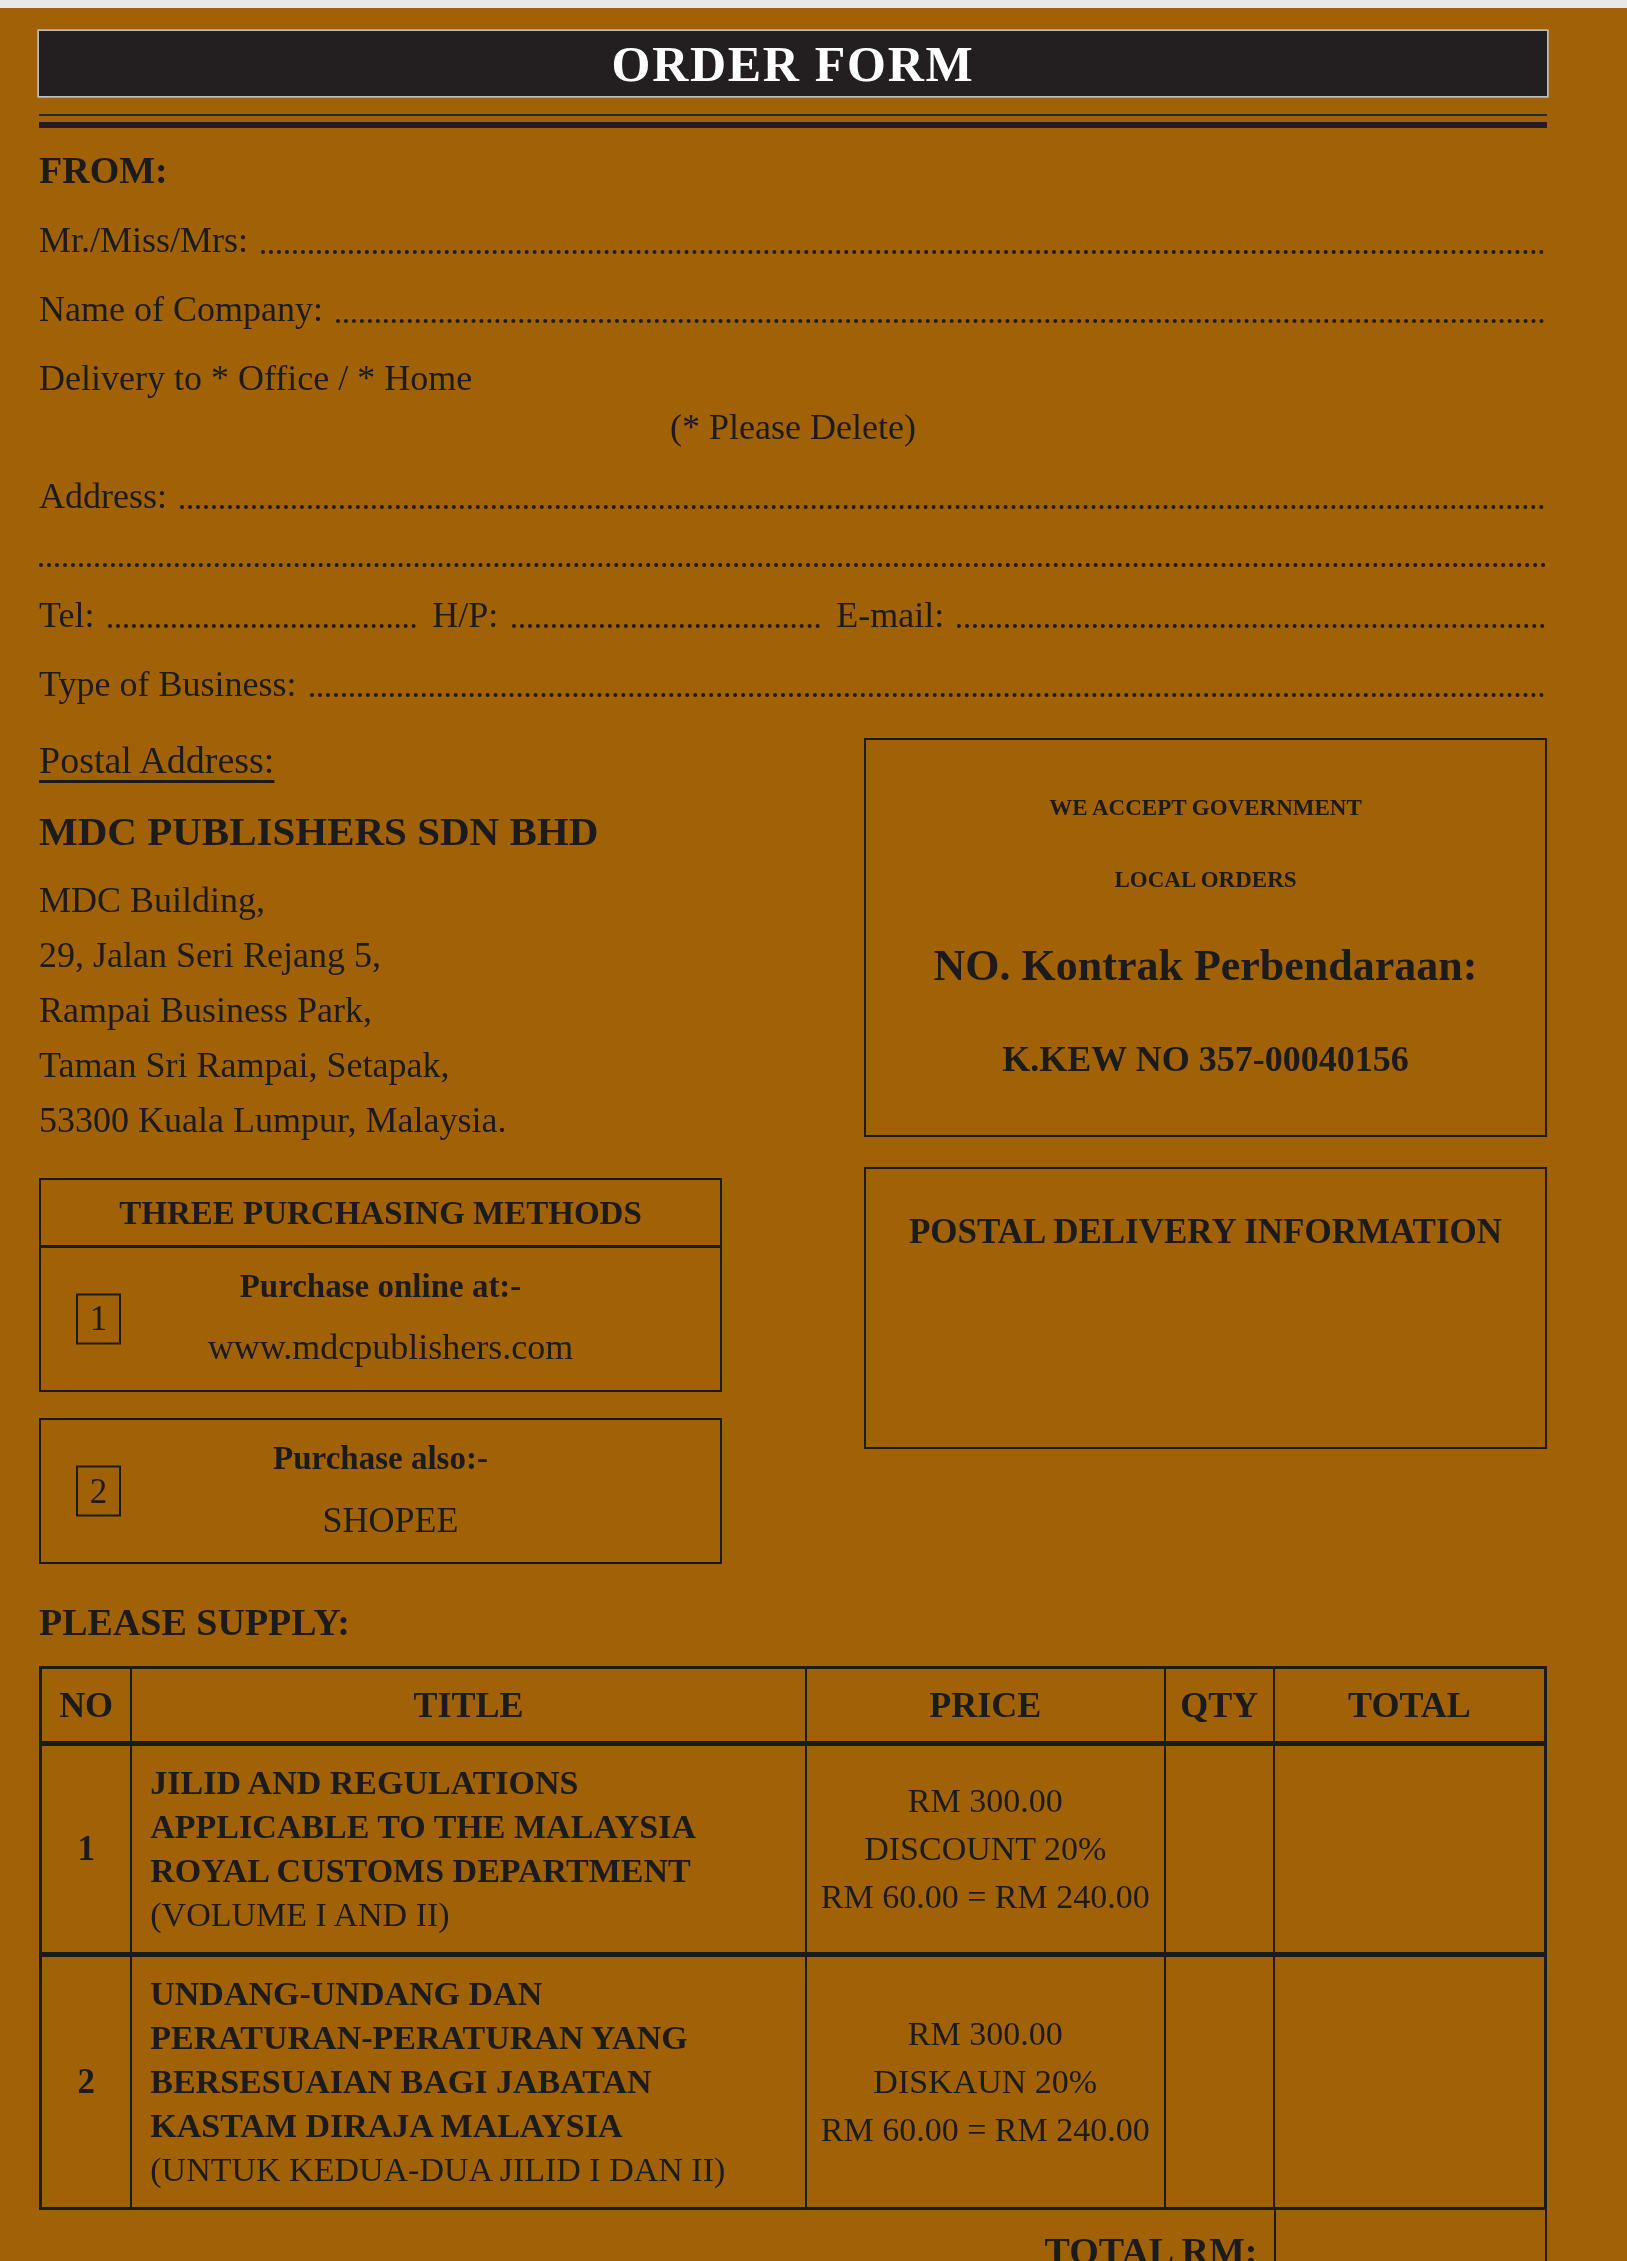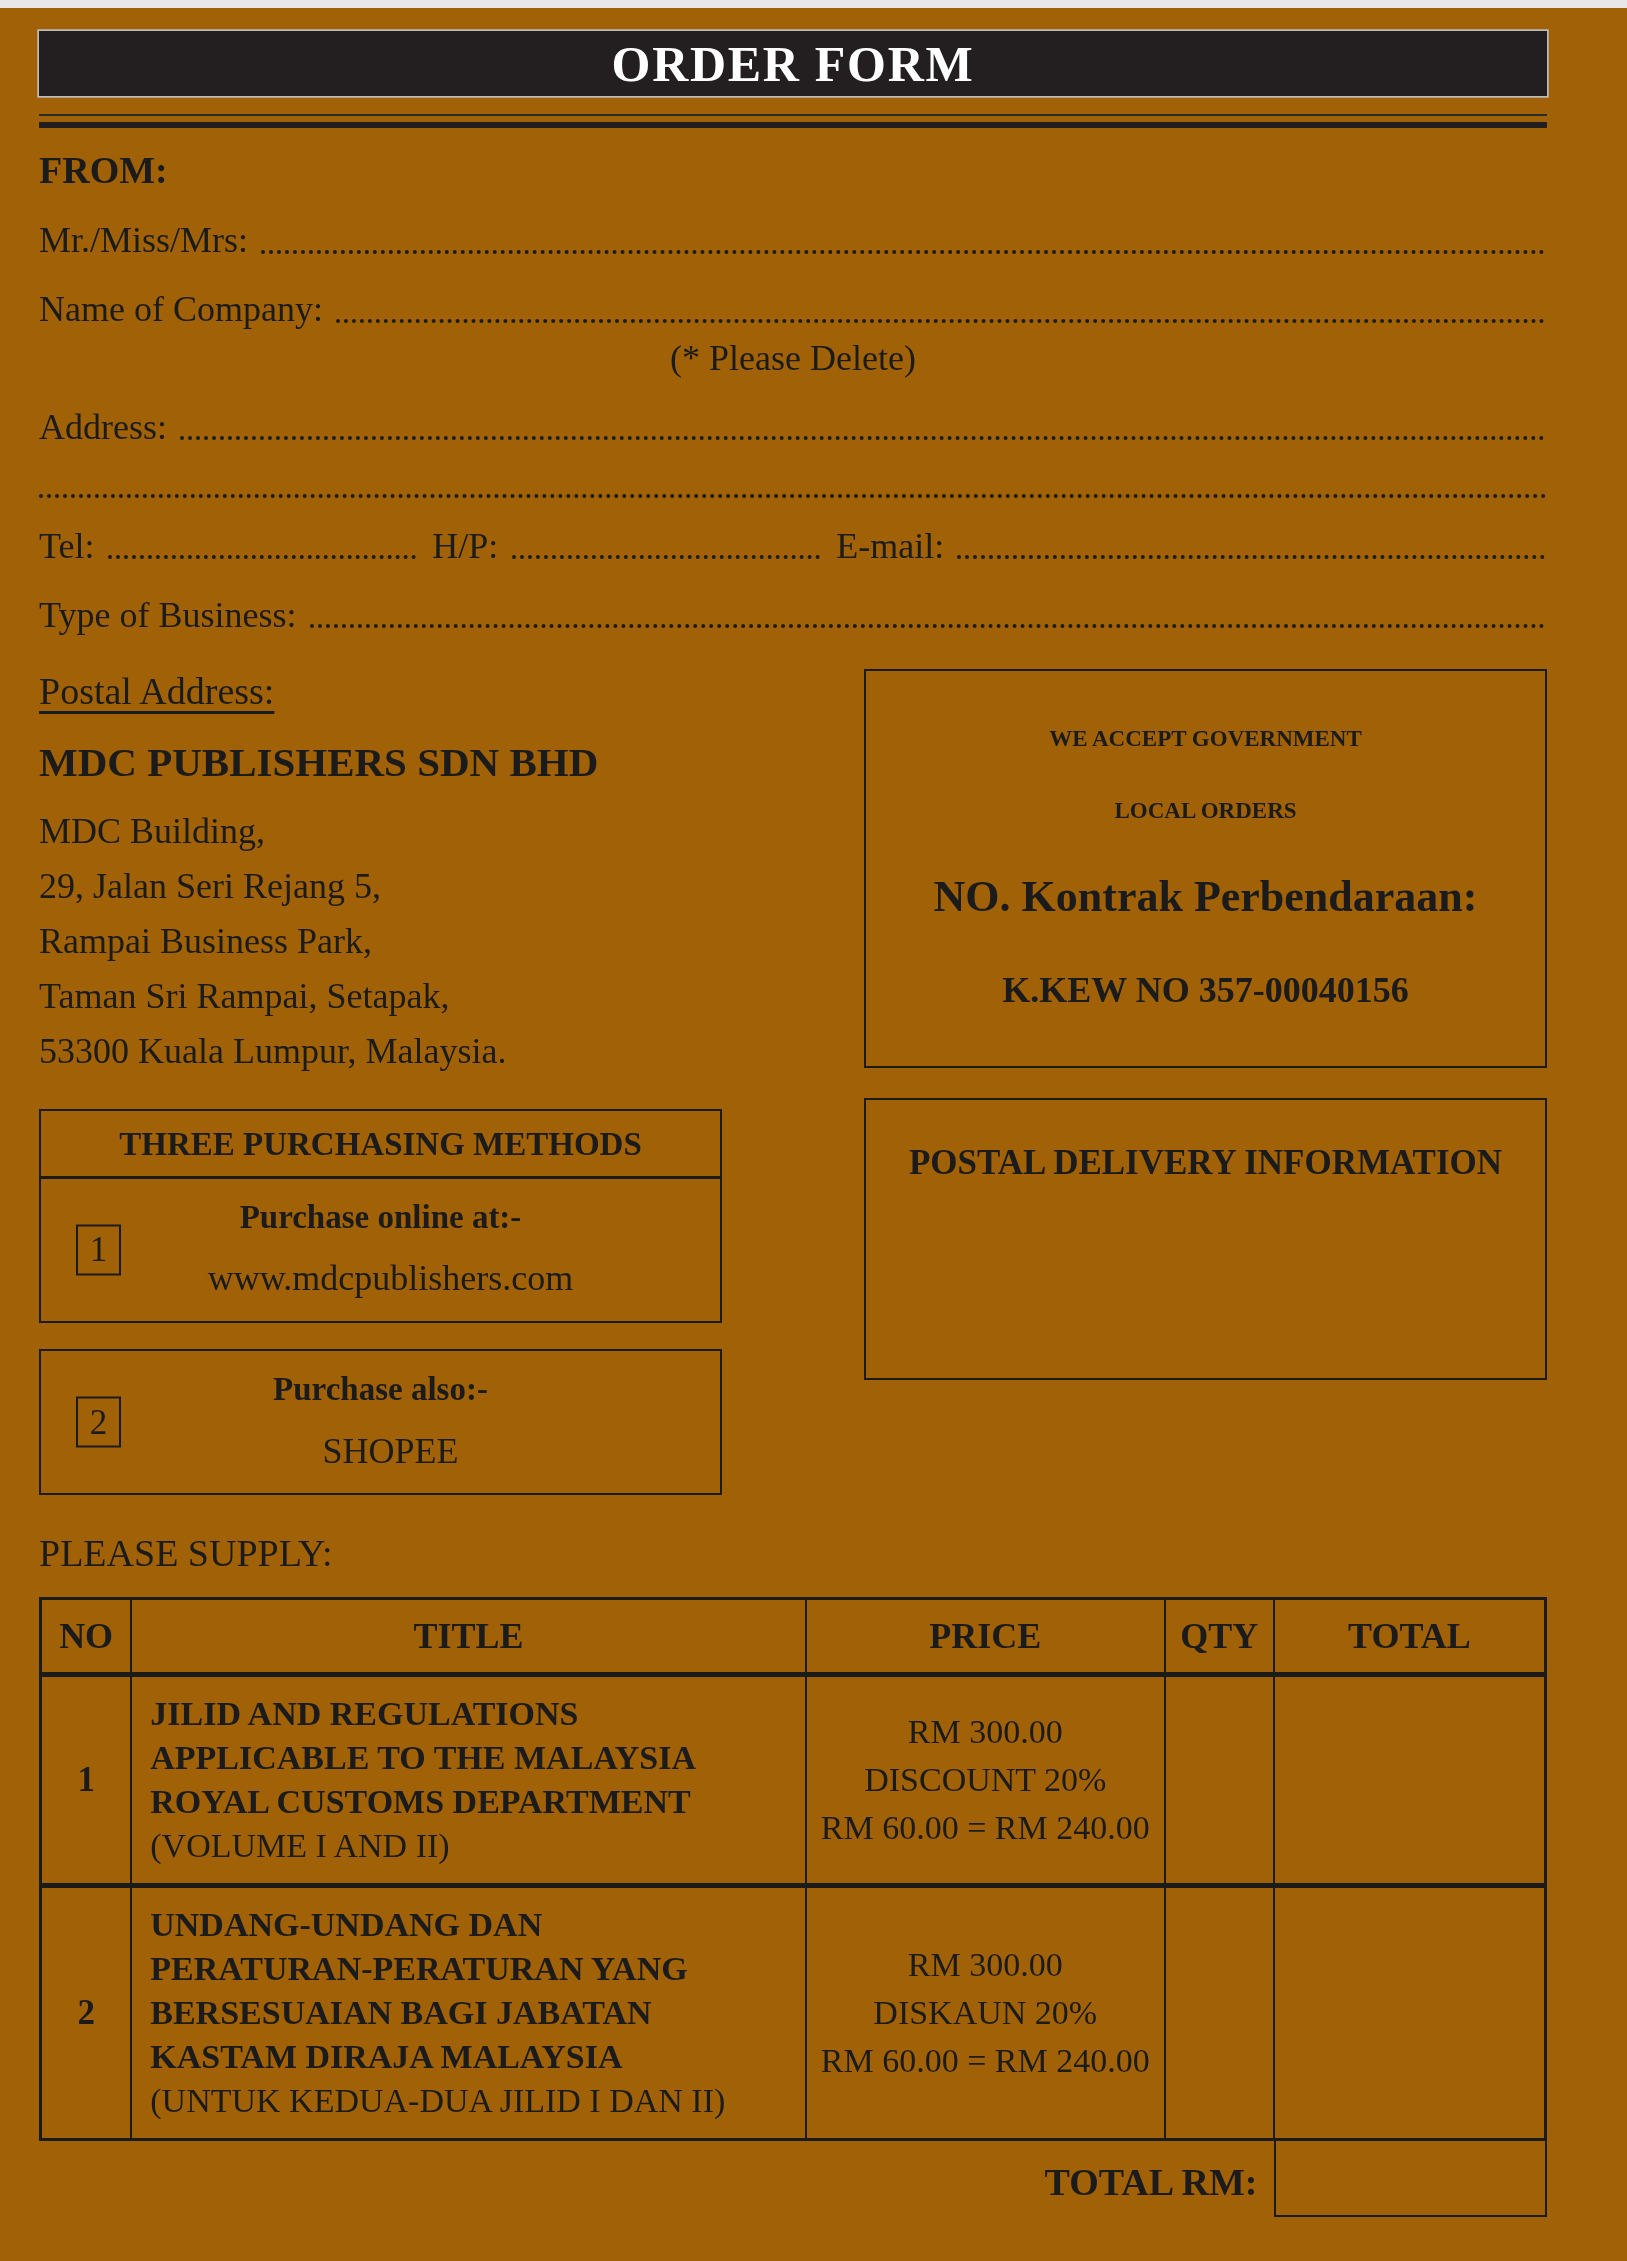--- a/index.html
+++ b/index.html
@@ -80,21 +80,21 @@
   .delivery-box {
     border:2.5px solid #1b1b1b; height:282px; margin-top:30px;
     padding:43px 36px 0 36px;
   }
   .delivery-box .db-head { text-align:center; font-size:35px; font-weight:bold; }
   .delivery-box .db-body {
     margin-top:38px; font-size:36px; line-height:65px;
     text-align:justify;
   }
   
-  .supply-label { margin-top:36px; font-size:38px; font-weight:normal; }
+  .supply-label { margin-top:36px; font-size:38px; font-weight:bold; }
   table.supply {
     margin-top:21.5px; width:100%;
     border-collapse:collapse;
     border:3.3px solid #1b1b1b;
     padding-left:36px;
   }
   table.supply th, table.supply td { border:2.5px solid #1b1b1b; }
   table.supply thead th {
     border-bottom:5px solid #1b1b1b;
     font-size:36px; font-weight:bold;
@@ -127,20 +127,23 @@
   <div class="frow">
     <span class="lbl">Mr./Miss/Mrs:</span>
     <span class="dots"></span>
   </div>
 
   <div class="frow">
     <span class="lbl">Name of Company:</span>
     <span class="dots"></span>
   </div>
 
+  <div class="frow">
+    <span class="lbl">Delivery to * Office / * Home</span>
+  </div>
   <div class="please-delete">(* Please Delete)</div>
 
   <div class="frow">
     <span class="lbl">Address:</span>
     <span class="dots"></span>
   </div>
   <div class="dots-full"></div>
 
   <div class="frow">
     <span class="lbl">Tel:</span>

